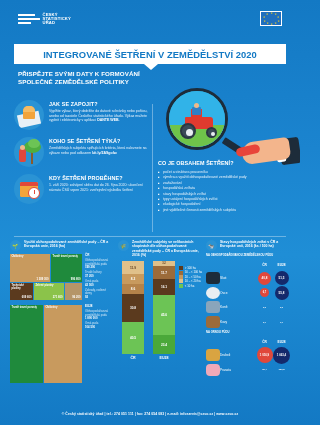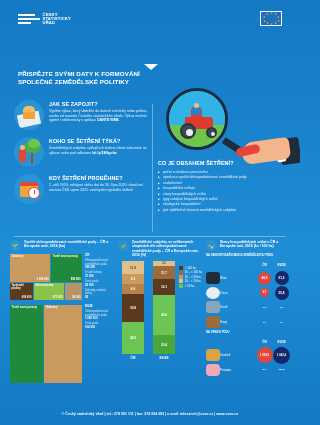--- a/index.html
+++ b/index.html
@@ -185,20 +185,23 @@
         <span style="left:13.5px;top:11px">★</span>
           <span style="left:9.5px;top:11.8px">★</span>
         <span style="left:5.5px;top:11px">★</span>
           <span style="left:2.5px;top:8.5px">★</span>
         <span style="left:2px;top:5px">★</span>
           <span style="left:5px;top:2px">★</span>
       </div>
     </div>
   </div>
 
+  <div class="title-band">
+    <h1>INTEGROVANÉ ŠETŘENÍ V ZEMĚDĚLSTVÍ 2020</h1>
+  </div>
   <div class="title-notch"></div>
 
   <div class="subtitle">PŘISPĚJTE SVÝMI DATY K FORMOVÁNÍ SPOLEČNÉ ZEMĚDĚLSKÉ POLITIKY</div>
 
   <div class="illus">
     <div class="glass">
       <div class="sky"></div>
       <div class="grass"></div>
       <div class="tractor-body"></div>
       <div class="tractor-cab"></div>

